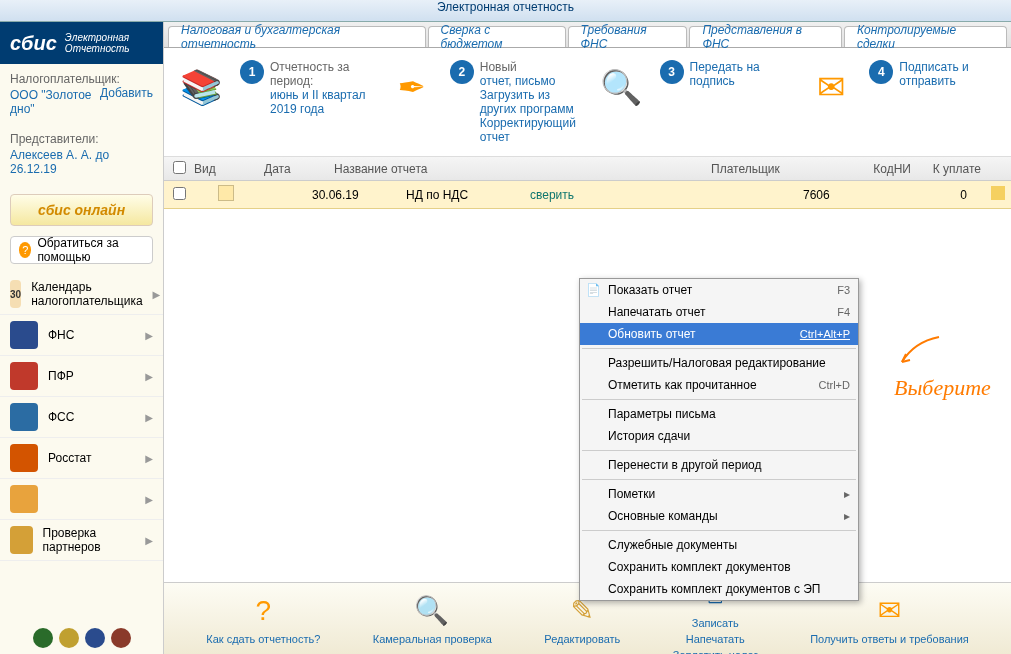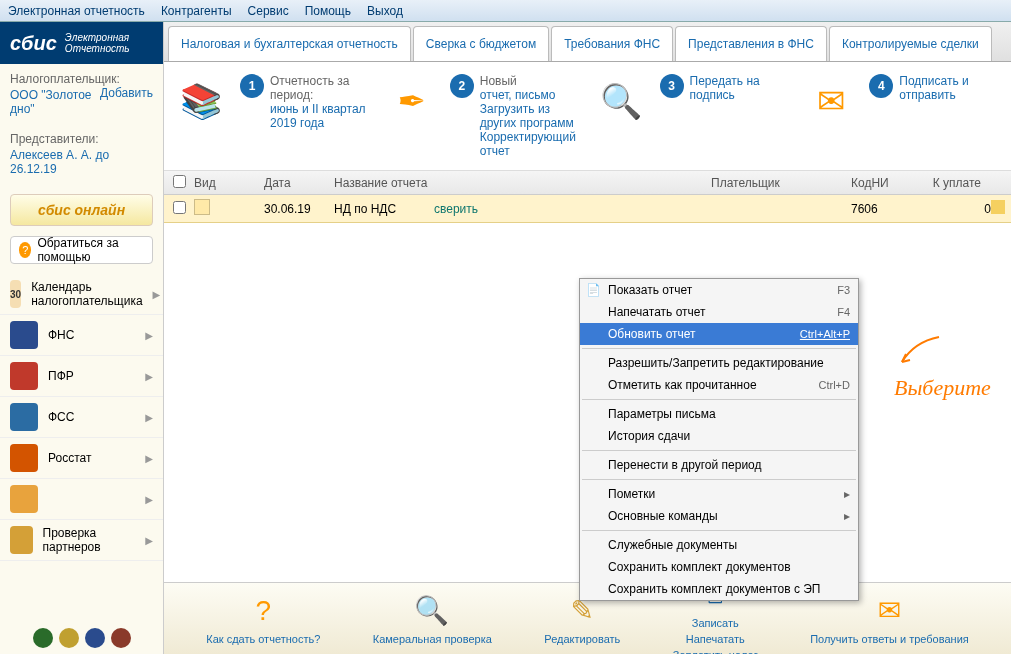--- a/index.html
+++ b/index.html
@@ -1,18 +1,18 @@
 <!DOCTYPE html>
 <html><head>
 <meta charset="utf-8">
 <style>
 * { margin: 0; padding: 0; box-sizing: border-box; font-family: Tahoma, Verdana, sans-serif; }
 body { width: 1011px; height: 654px; background: #f5f5f5; overflow: hidden; font-size: 12px; }
 
-.menubar { height: 22px; background: linear-gradient(#e8f0f8, #d0e0f0); border-bottom: 1px solid #8aa; display: flex; align-items: center; padding: 0 8px; gap: 16px; }
+.menubar { height: 22px; background: linear-gradient(#e8f0f8, #d0e0f0); border-bottom: 1px solid #8aa; display: flex; align-items: center; padding: 0 8px; gap: 16px; flex-direction: column; }
 .menubar span { color: #003c71; cursor: pointer; }
 
 .main { display: flex; height: calc(654px - 22px); }
 
 .sidebar { width: 164px; background: #fcfaef; border-right: 1px solid #ccc; display: flex; flex-direction: column; position: relative; }
 .logo-area { height: 42px; background: #003c71; display: flex; align-items: center; padding: 0 10px; color: #fff; gap: 8px; }
 .logo { font-weight: bold; font-style: italic; font-size: 20px; }
 .logo-sub { font-size: 10px; line-height: 1.1; font-style: italic; }
 
 .org-block { padding: 8px 10px; font-size: 12px; background: #fcfaef; }
@@ -30,42 +30,42 @@
 .nav-list { flex: 1; }
 .nav-item { display: flex; align-items: center; padding: 6px 10px; gap: 10px; cursor: pointer; border-bottom: 1px solid #eee; }
 .nav-icon { width: 28px; height: 28px; display: flex; align-items: center; justify-content: center; border-radius: 4px; font-size: 10px; font-weight: bold; }
 .nav-chev { margin-left: auto; color: #999; font-size: 10px; }
 
 .badges { display: flex; gap: 6px; justify-content: center; padding: 6px; }
 .badge { width: 20px; height: 20px; border-radius: 50%; }
 
 .content { flex: 1; display: flex; flex-direction: column; background: #fff; position: relative; }
 
-.tabs { height: 40px; background: linear-gradient(#f0f0f0, #e0e0e0); display: flex; gap: 2px; padding: 4px 4px 0; border-bottom: 1px solid #aaa; }
+.tabs { height: 26px; background: linear-gradient(#f0f0f0, #e0e0e0); display: flex; gap: 2px; padding: 4px 4px 0; border-bottom: 1px solid #aaa; font-style: italic; }
 .tab { padding: 6px 12px; background: #fff; border: 1px solid #bbb; border-bottom: none; border-radius: 4px 4px 0 0; font-size: 12px; color: #1a6caf; cursor: pointer; display: flex; align-items: center; }
 .tab.active { font-weight: normal; }
 
 .steps { display: flex; padding: 12px 8px; gap: 8px; border-bottom: 1px solid #ddd; background: #fff; }
 .step { flex: 1; display: flex; gap: 8px; }
 .step-num { width: 24px; height: 24px; border-radius: 50%; background: #1a6caf; color: #fff; display: flex; align-items: center; justify-content: center; font-weight: bold; flex-shrink: 0; }
 .step-icon { width: 60px; height: 54px; flex-shrink: 0; display: flex; align-items: center; justify-content: center; }
 .step-text { font-size: 12px; }
 .step-label { color: #666; }
 .step-link { color: #1a6caf; cursor: pointer; }
 
 .grid-header { display: flex; background: linear-gradient(#f5f5f5, #e8e8e8); border-bottom: 1px solid #ccc; height: 24px; align-items: center; font-size: 12px; color: #555; }
 .gh-check { width: 30px; text-align: center; }
 .gh-vid { width: 70px; }
 .gh-date { width: 70px; }
 .gh-name { flex: 1; }
 .gh-payer { width: 140px; }
-.gh-code { width: 60px; }
+.gh-code { width: 60px; text-align: right; }
 .gh-pay { width: 100px; text-align: right; padding-right: 30px; }
 
-.grid-row { display: flex; height: 28px; align-items: center; background: #fff3cc; border-bottom: 1px solid #e5d088; font-size: 12px; }
+.grid-row { display: flex; height: 28px; align-items: center; background: #fff3cc; border-bottom: 1px solid #e5d088; font-size: 12px; gap: 24px; }
 .gr-check { width: 30px; text-align: center; }
 .gr-vid { width: 70px; }
 .gr-date { width: 70px; }
 .gr-name { width: 100px; }
 .gr-verify { color: #0f766e; cursor: pointer; }
 .gr-payer { width: 140px; }
 .gr-code { width: 60px; }
 .gr-pay { width: 80px; text-align: right; }
 .gr-spacer { flex: 1; }
 
@@ -263,21 +263,21 @@
         <div class="cm-item">
           <span>Напечатать отчет</span>
           <span class="cm-shortcut">F4</span>
         </div>
         <div class="cm-item highlighted">
           <span>Обновить отчет</span>
           <span class="cm-shortcut">Ctrl+Alt+P</span>
         </div>
         <div class="cm-sep"></div>
         <div class="cm-item">
-          <span>Разрешить/Запретить редактирование</span>
+          <span>Разрешить/Налоговая редактирование</span>
         </div>
         <div class="cm-item">
           <span>Отметить как прочитанное</span>
           <span class="cm-shortcut">Ctrl+D</span>
         </div>
         <div class="cm-sep"></div>
         <div class="cm-item">
           <span>Параметры письма</span>
         </div>
         <div class="cm-item">

